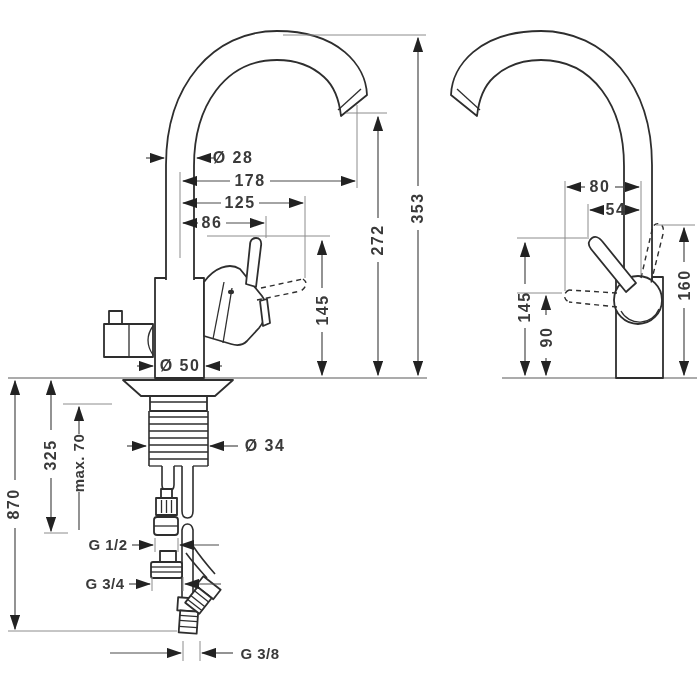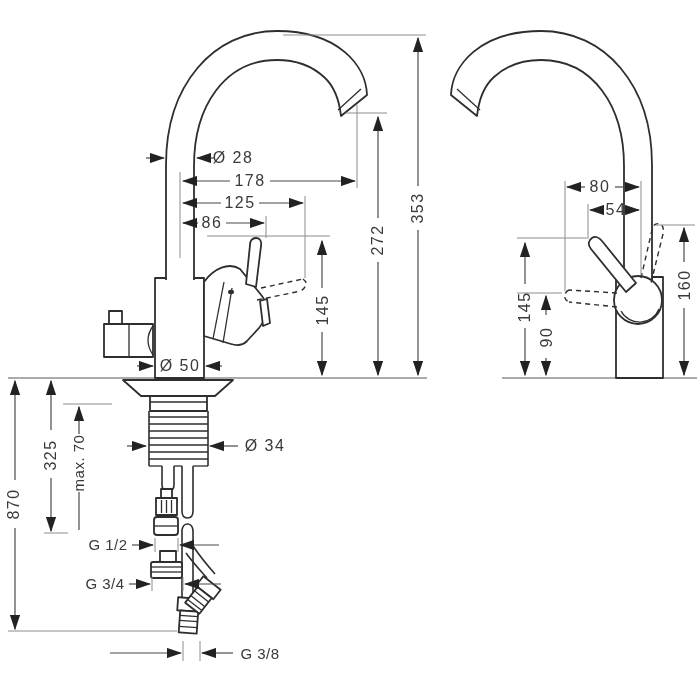--- a/index.html
+++ b/index.html
@@ -1,17 +1,17 @@
 <!DOCTYPE html>
 <html><head>
 <meta charset="utf-8">
 <style>
   html,body{margin:0;padding:0;background:#ffffff;}
   .stage{position:relative;width:700px;height:700px;background:#ffffff;overflow:hidden;
-         font-family:"Liberation Sans",sans-serif;}
+         font-family:"Liberation Sans",sans-serif;font-weight:bold;}
   svg{display:block;}
   .outline{fill:#ffffff;stroke:#2e2e2e;stroke-width:1.8;stroke-linejoin:round;}
   .outline-thin{fill:none;stroke:#2e2e2e;stroke-width:1.6;stroke-linejoin:round;}
   .detail{fill:none;stroke:#2e2e2e;stroke-width:1.3;}
   .dashed{fill:none;stroke:#2e2e2e;stroke-width:1.4;stroke-dasharray:5 4;}
   .ext{fill:none;stroke:#8c8c8c;stroke-width:1;}
   .deck{fill:none;stroke:#8f8f8f;stroke-width:1.6;}
   .dim{fill:none;stroke:#4a4a4a;stroke-width:1.2;}
   .dim-label{font-size:16px;fill:#3a3a3a;letter-spacing:1.5px;}
   .dim-label.small{font-size:15px;letter-spacing:0.5px;}

